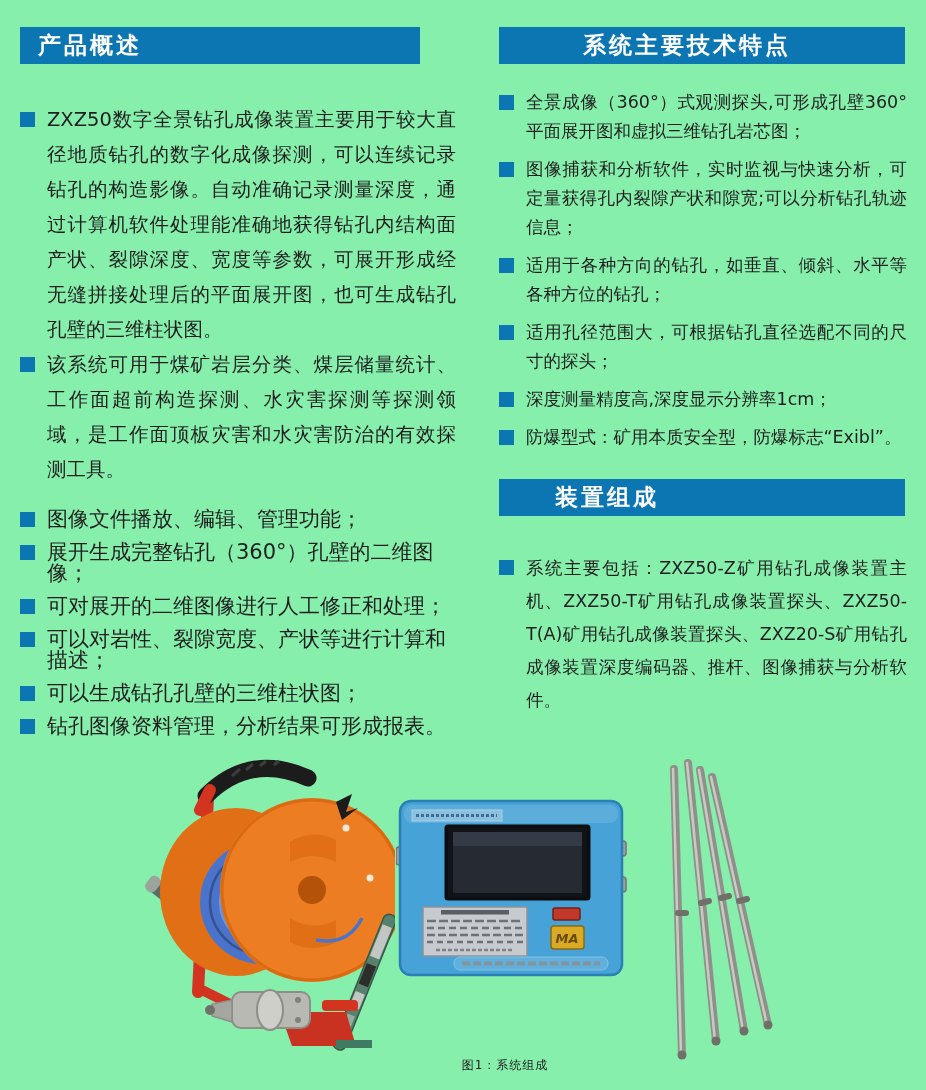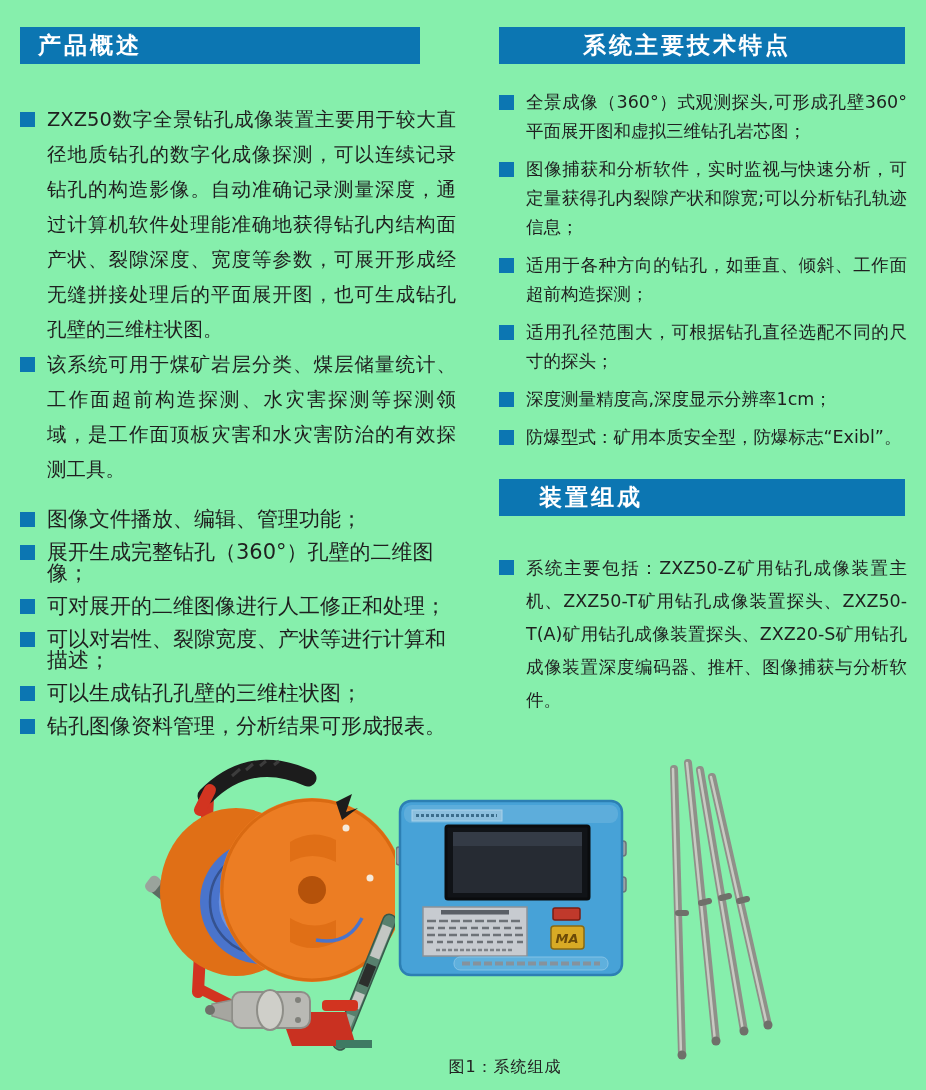--- a/index.html
+++ b/index.html
@@ -23,21 +23,21 @@
 
   
   .bar{
     background:var(--accent);
     color:#ffffff;
     height:37px;
     display:flex;align-items:center;
     font-size:23px;font-weight:bold;letter-spacing:3px;
   }
   .bar.pad-s{padding-left:18px;}
-  .bar.pad-m{padding-left:40px;}
+  .bar.pad-m{padding-left:56px;}
   .bar.pad-l{padding-left:84px;}
   .bar-w-left{width:400px;}
   .bar-w-right{width:406px;}
 
   
   ul.blist{list-style:none;}
   ul.blist li{display:flex;align-items:flex-start;}
   .sq{
     flex:0 0 15px;width:15px;height:15px;
     background:var(--accent);
@@ -71,21 +71,21 @@
   .composition-list .sq{margin-top:8px;}
 
   
   .figure{position:absolute;left:0;top:745px;width:926px;height:345px;}
   .photo{position:absolute;}
   .photo-reel{left:140px;top:5px;}
   .photo-host{left:396px;top:50px;}
   .photo-rods{left:650px;top:8px;}
   .figure-caption{
     position:absolute;left:380px;top:312px;width:250px;
-    text-align:center;font-size:16px;color:#222;letter-spacing:1px;
+    text-align:center;font-size:12px;color:#222;letter-spacing:1px;
   }
 </style>
 </head>
 <body>
 
 <div class="page">
 
   <div class="col col-left">
 
     <div class="bar bar-w-left pad-s">
@@ -154,21 +154,21 @@
           <span class="bt">全景成像（360°）式观测探头,可形成孔壁360°平面展开图和虚拟三维钻孔岩芯图；</span>
         </li>
 
         <li>
           <span class="sq"></span>
           <span class="bt">图像捕获和分析软件，实时监视与快速分析，可定量获得孔内裂隙产状和隙宽;可以分析钻孔轨迹信息；</span>
         </li>
 
         <li>
           <span class="sq"></span>
-          <span class="bt">适用于各种方向的钻孔，如垂直、倾斜、工作面超前构造探测；</span>
+          <span class="bt">适用于各种方向的钻孔，如垂直、倾斜、水平等各种方位的钻孔；</span>
         </li>
 
         <li>
           <span class="sq"></span>
           <span class="bt">适用孔径范围大，可根据钻孔直径选配不同的尺寸的探头；</span>
         </li>
 
         <li>
           <span class="sq"></span>
           <span class="bt">深度测量精度高,深度显示分辨率1cm；</span>

